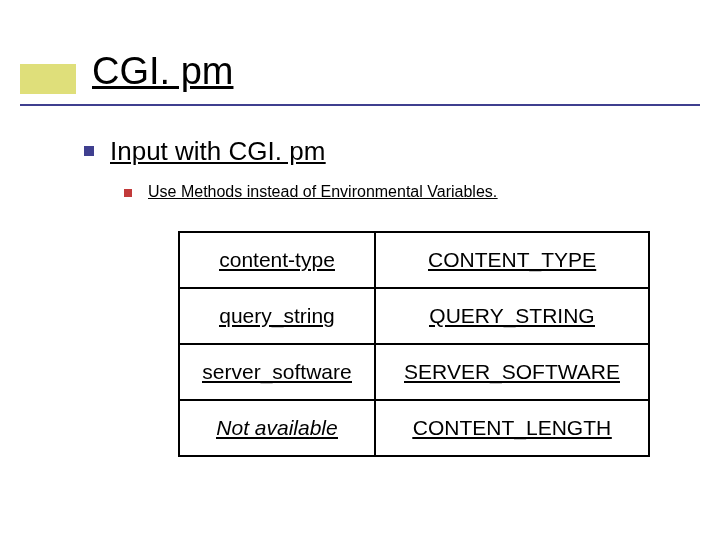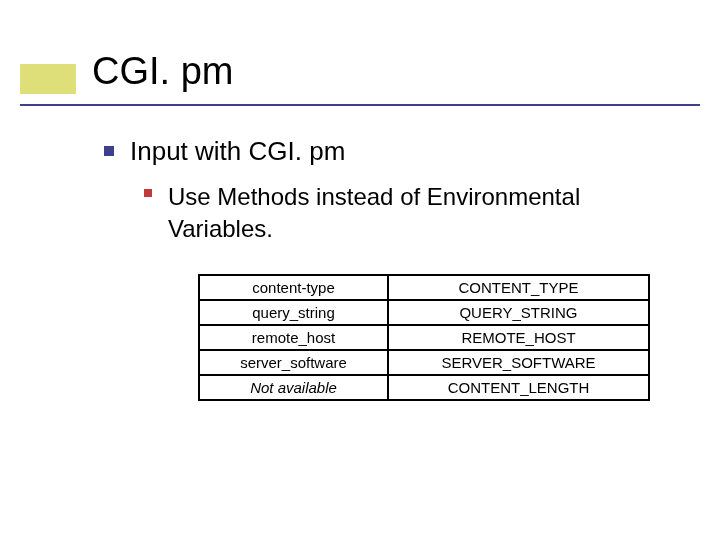--- a/index.html
+++ b/index.html
@@ -1,15 +1,15 @@
 <!DOCTYPE html>
 <html><head>
 <meta charset="utf-8">
 <style>
-  * { margin: 0; padding: 0; box-sizing: border-box; }
+  * { margin: 0; padding: 0; box-sizing: border-box; text-decoration: underline; }
   body {
     width: 720px;
     height: 540px;
     background: #fff;
     font-family: Verdana, Arial, sans-serif;
     color: #000;
     position: relative;
     overflow: hidden;
   }
   .accent-box {
@@ -30,21 +30,21 @@
   .rule {
     position: absolute;
     left: 20px;
     right: 20px;
     top: 104px;
     height: 0;
     border-top: 2px solid #3f3f8f;
   }
   .content {
     position: absolute;
-    left: 104px;
+    left: 84px;
     top: 136px;
     right: 40px;
   }
   .bullet-row {
     display: flex;
     align-items: flex-start;
     gap: 16px;
     margin-bottom: 14px;
   }
   .bullet {
@@ -60,37 +60,37 @@
     background: #c23a3a;
     margin-top: 8px;
   }
   .bullet-text {
     font-size: 26px;
   }
   .sub-content {
     margin-left: 40px;
   }
   .sub-text {
-    font-size: 24px;
+    font-size: 16px;
     line-height: 1.35;
   }
   .table-wrap {
     margin-top: 28px;
     margin-left: 54px;
     margin-right: 30px;
   }
   table {
     width: 100%;
     border-collapse: collapse;
   }
   td {
     border: 2px solid #000;
     text-align: center;
-    padding: 3px 8px;
-    font-size: 15px;
+    padding: 15px 8px;
+    font-size: 21px;
     font-family: Verdana, Arial, sans-serif;
   }
   td.italic { font-style: italic; }
 </style>
 </head>
 <body>
 
 <div class="accent-box"></div>
 <div class="title">CGI. pm</div>
 <div class="rule"></div>
@@ -110,24 +110,20 @@
         <tbody id="tbody">
             <tr>
               <td>content-type</td>
               <td>CONTENT_TYPE</td>
             </tr>
             <tr>
               <td>query_string</td>
               <td>QUERY_STRING</td>
             </tr>
             <tr>
-              <td>remote_host</td>
-              <td>REMOTE_HOST</td>
-            </tr>
-            <tr>
               <td>server_software</td>
               <td>SERVER_SOFTWARE</td>
             </tr>
             <tr>
               <td class="italic">Not available</td>
               <td>CONTENT_LENGTH</td>
             </tr>
           </tbody>
       </table>
     </div>

